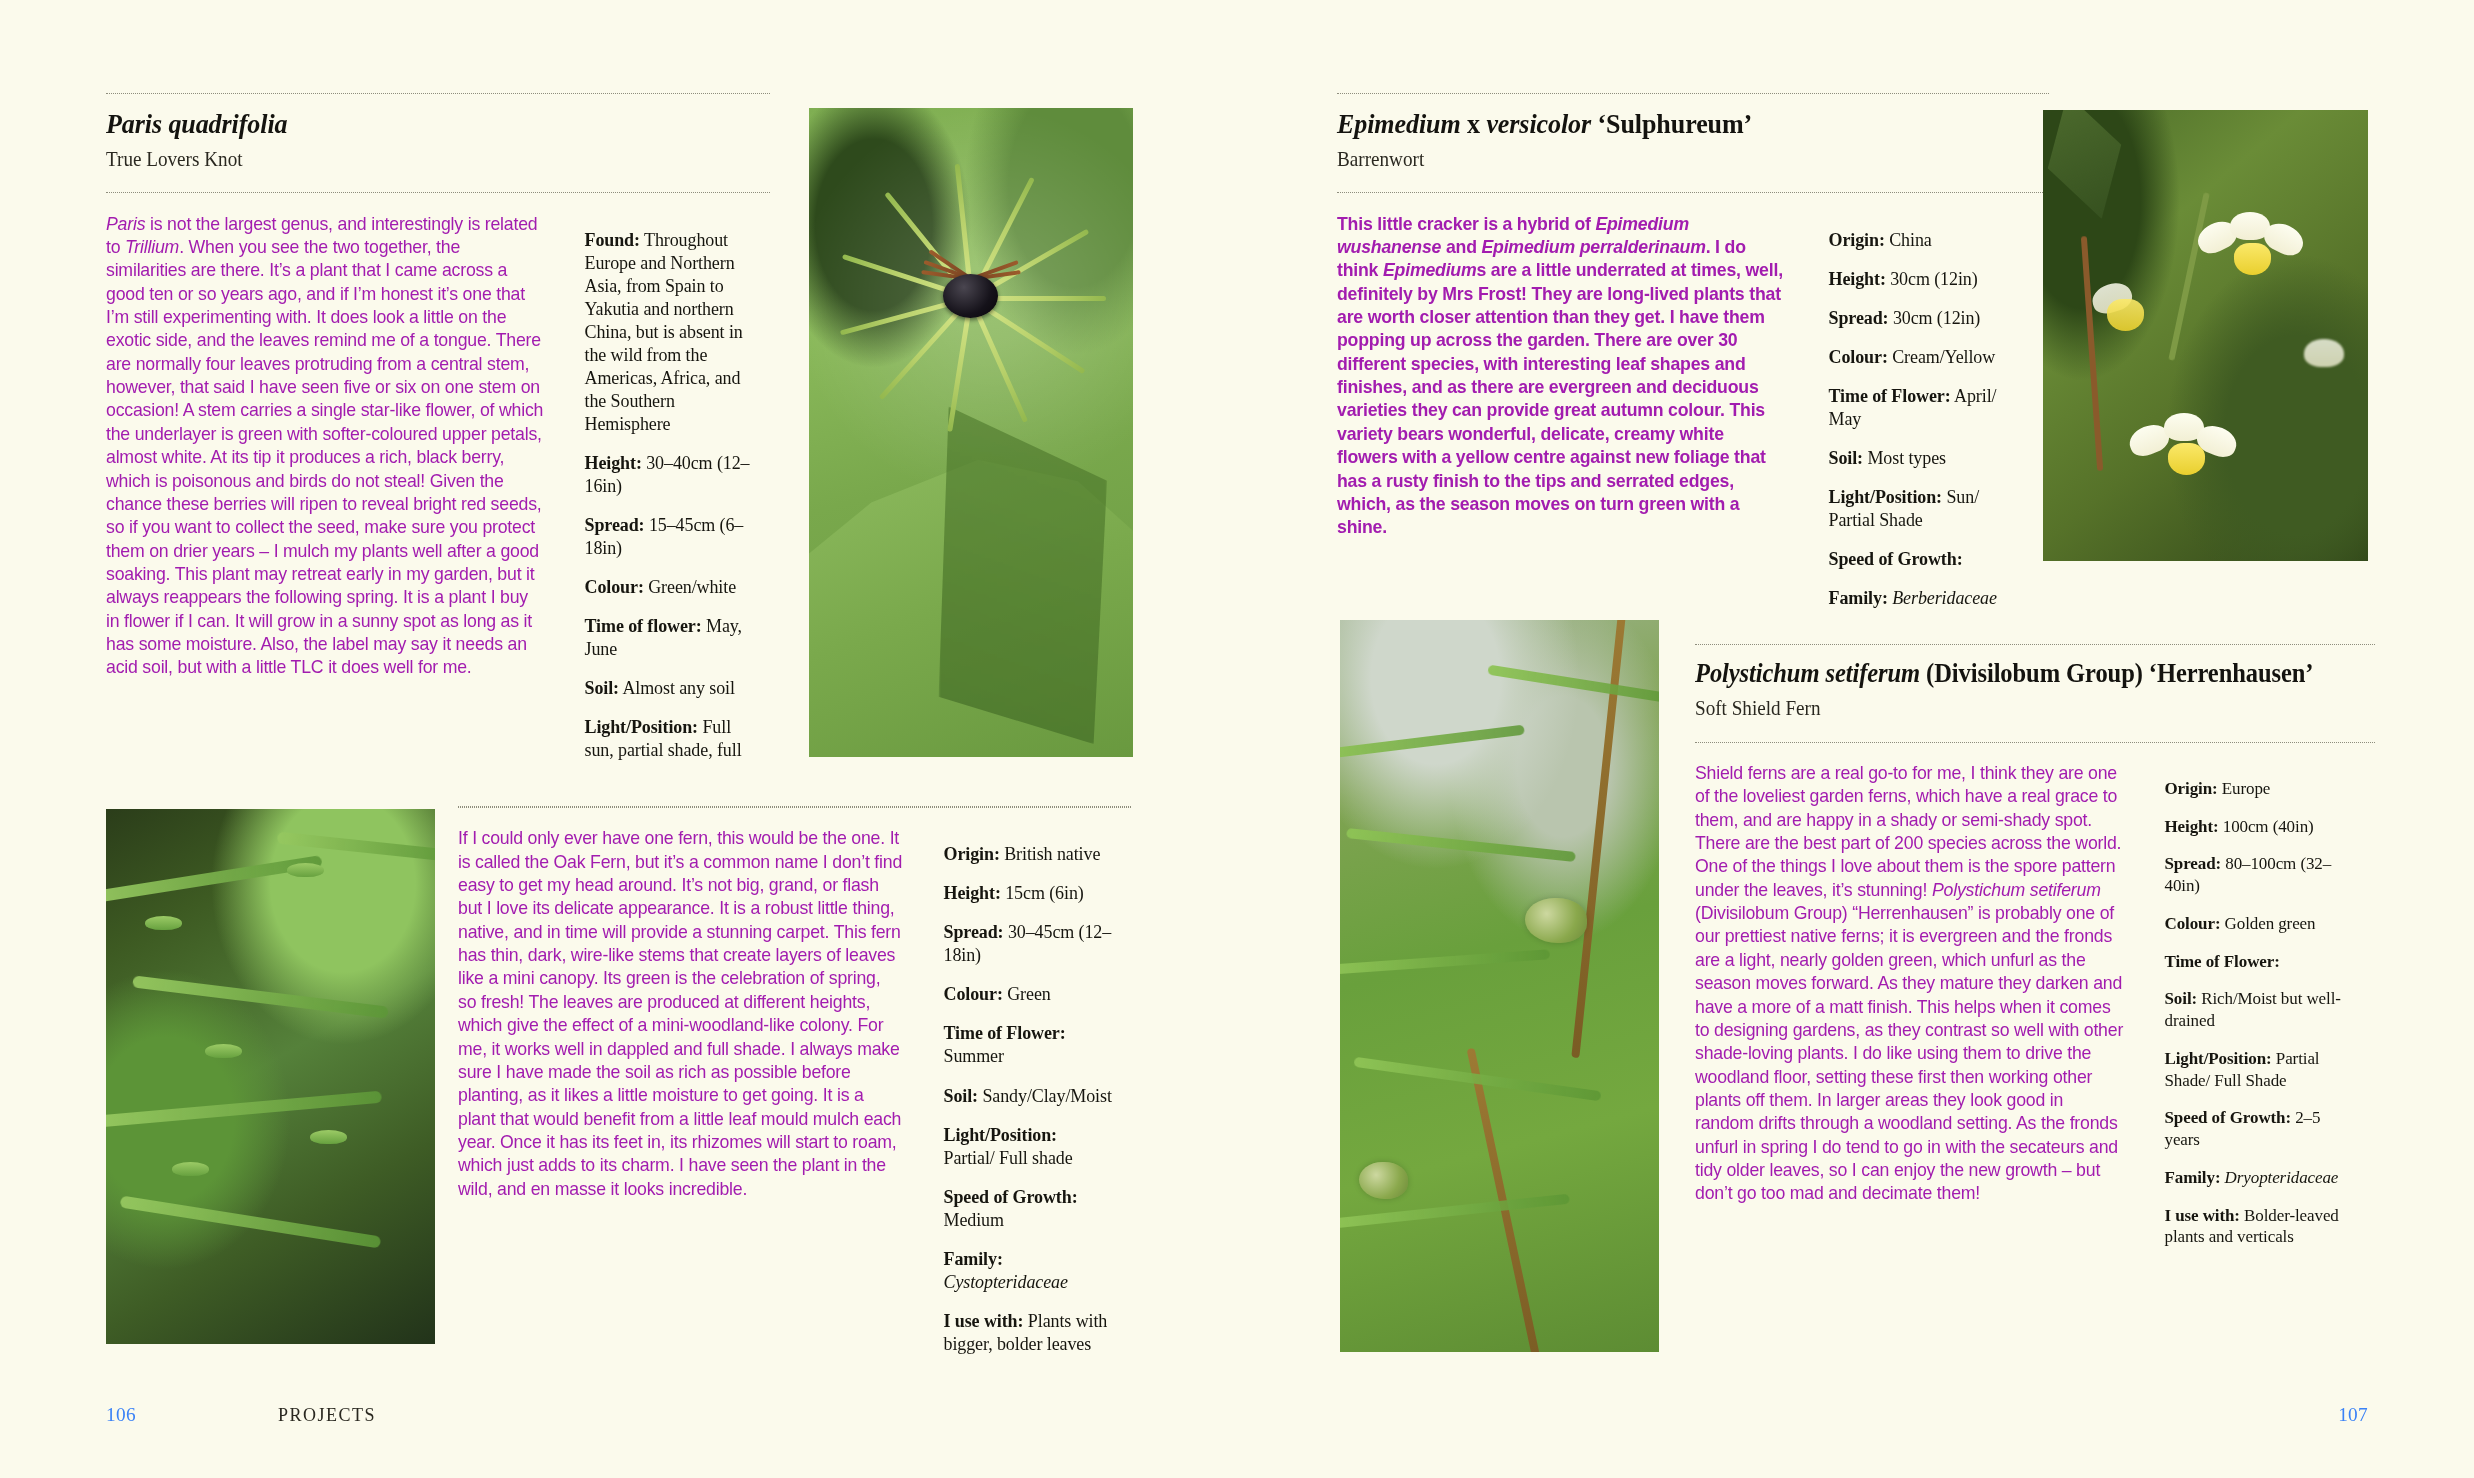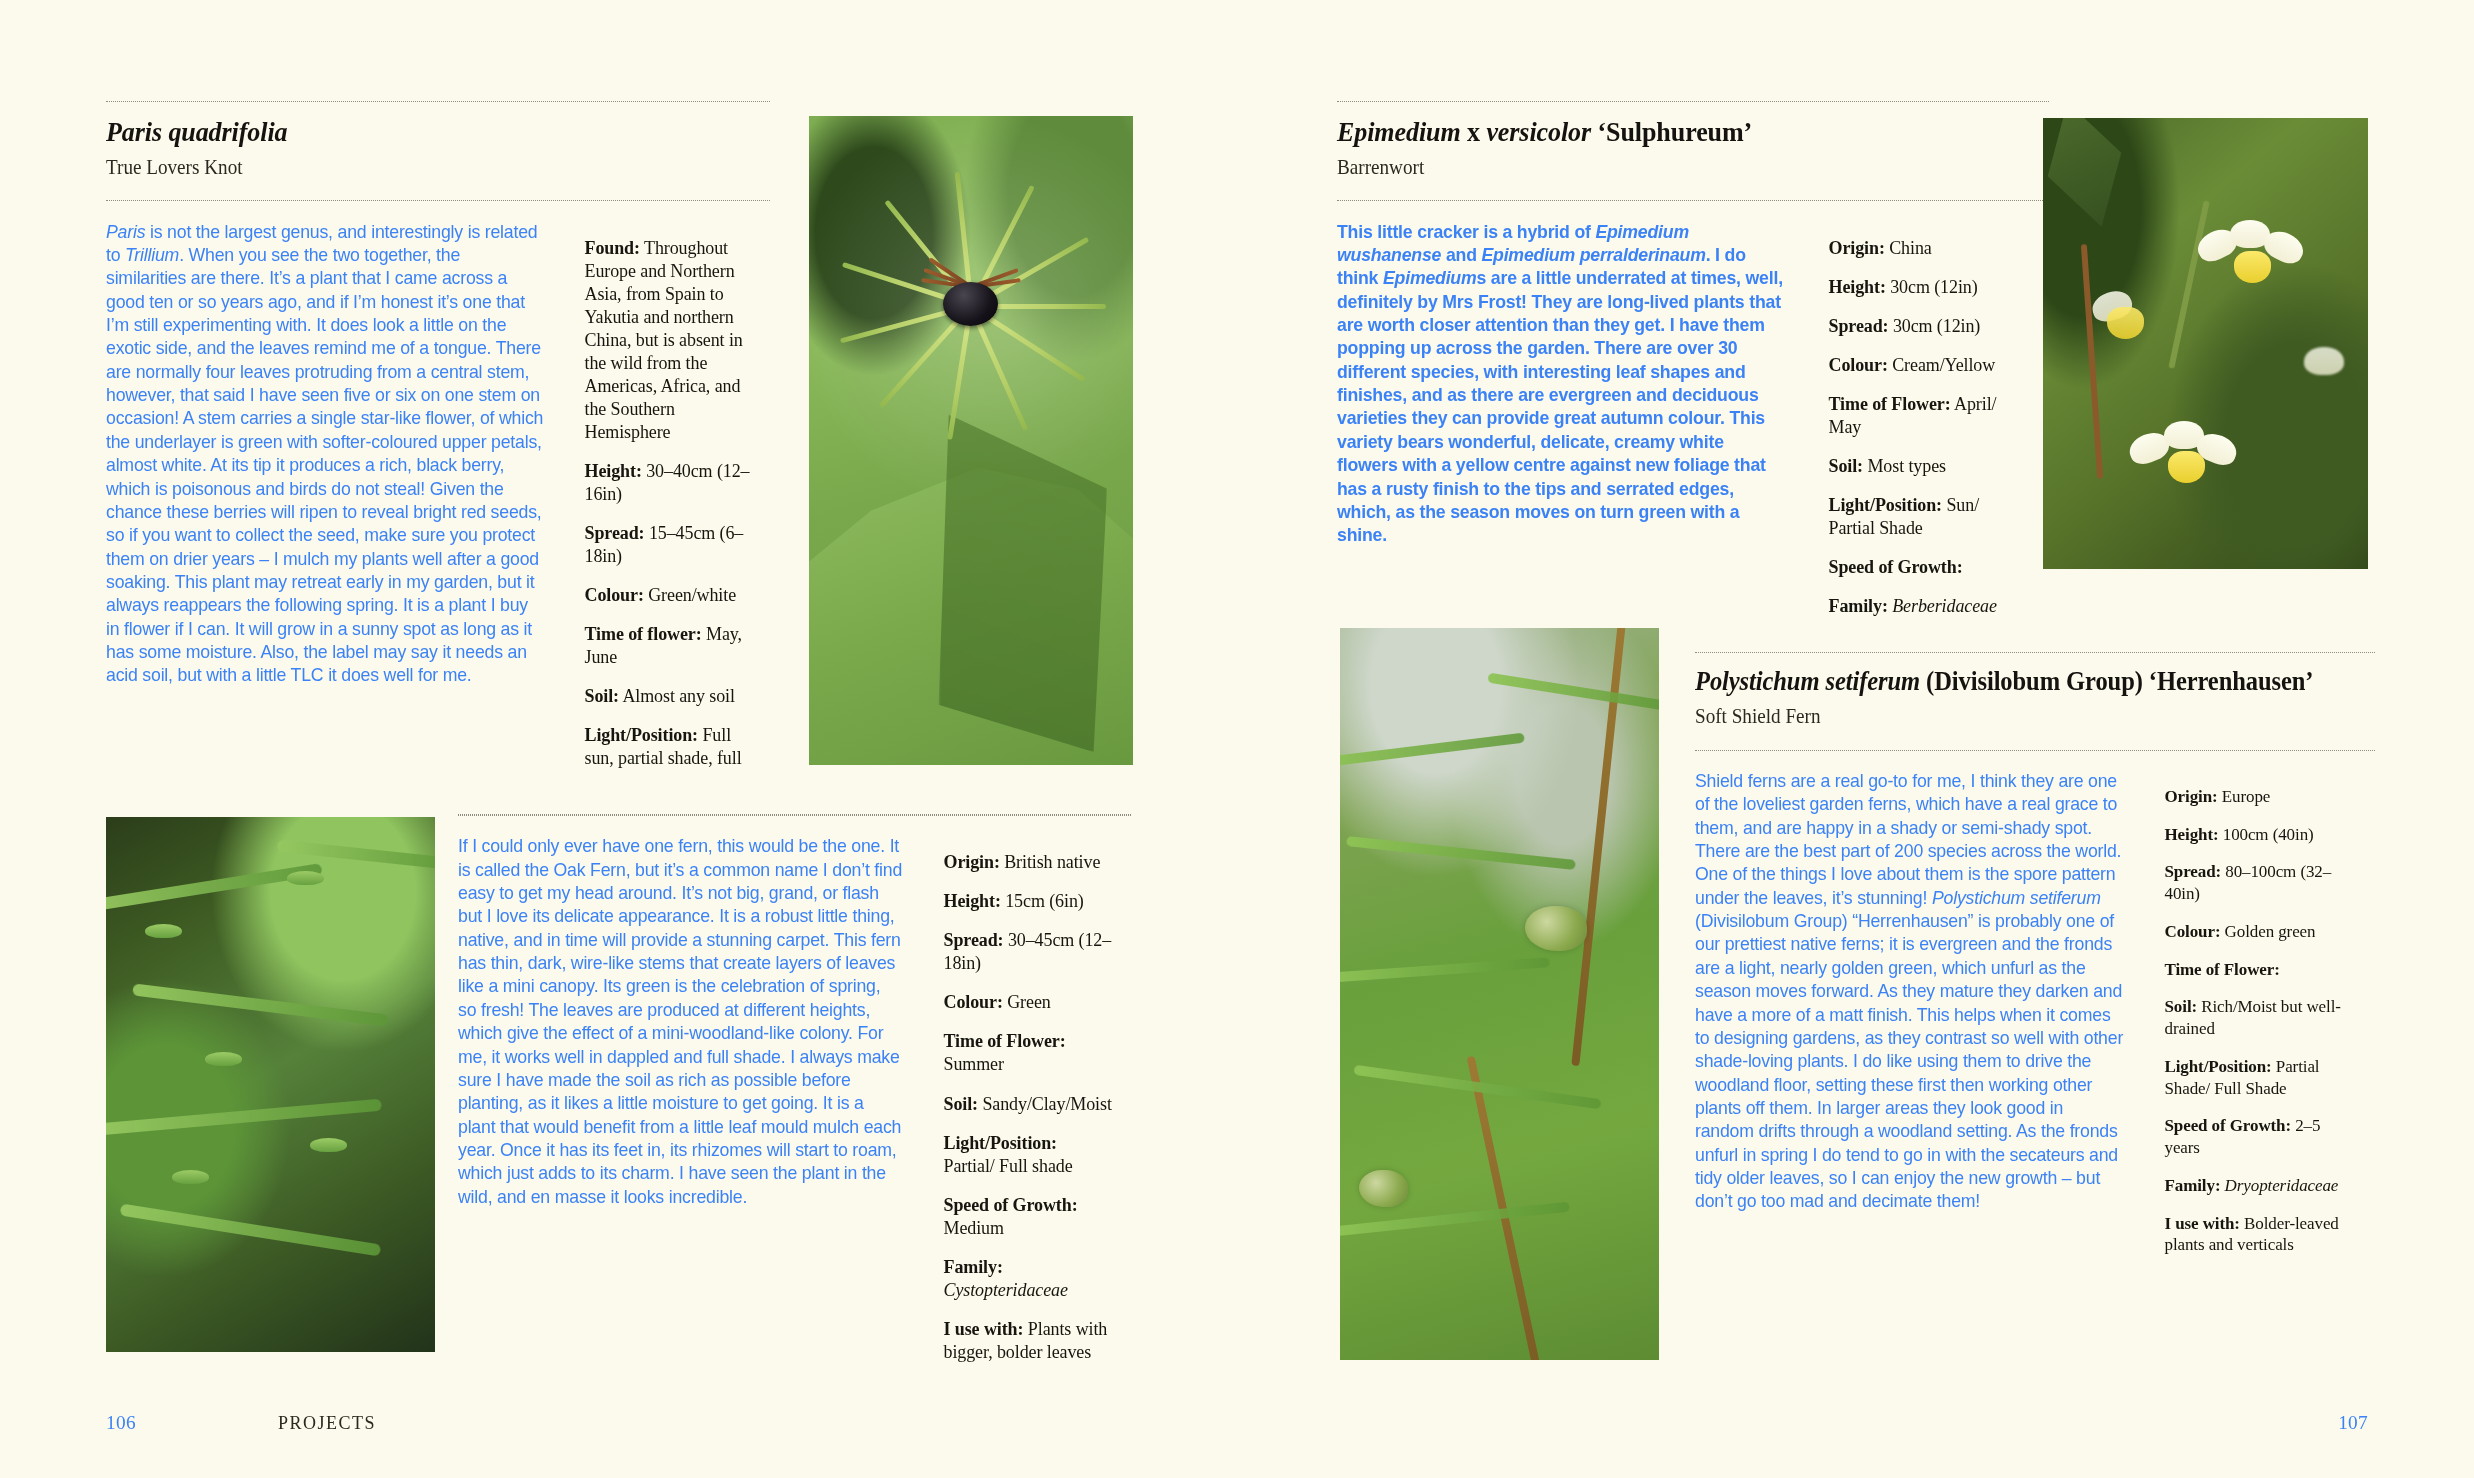--- a/index.html
+++ b/index.html
@@ -4,21 +4,21 @@
 <style>
   html,body{margin:0;padding:0;}
   body{
     width:2475px;height:1478px;
     background:#fbfaec;
     font-family:"Liberation Sans",sans-serif;
     color:#1d1d1b;
     overflow:hidden;
   }
   .spread{position:relative;width:2475px;height:1478px;background:#fbfaec;}
-  .page{position:absolute;top:8px;height:1094px;width:1237px;}
+  .page{position:absolute;top:0;height:1094px;width:1237px;}
   .page-left{left:0;}
   .page-right{left:1237px;}
 
   
   .entry{position:absolute;}
   .rule{
     height:0;border-top:1.9px dotted #7c7a6a;opacity:.85;width:100%;
   }
   .entry-head{padding:9px 0 11.6px 0;}
   .latin{
@@ -32,21 +32,21 @@
   .common{
     font-family:"Liberation Serif",serif;
     font-size:20.6px;line-height:1.1;color:#2a2820;
     margin:0 0 10.3px 0;
     transform:scaleX(.93);transform-origin:left center;
   }
 
   .cols{display:flex;gap:0;padding-top:19.3px;}
   .body-col{
     font-family:"Liberation Sans",sans-serif;
-    font-size:17.7px;line-height:1.32;color:#3b82f6;
+    font-size:17.7px;line-height:1.32;color:#a21caf;
     font-weight:300;
     letter-spacing:-0.2px;
   }
   .body-col p{margin:0;}
   .body-col em{font-style:italic;}
 
   .facts{
     font-family:"Liberation Serif",serif;
     font-size:18px;line-height:1.28;color:#16150f;
     letter-spacing:-0.1px;

